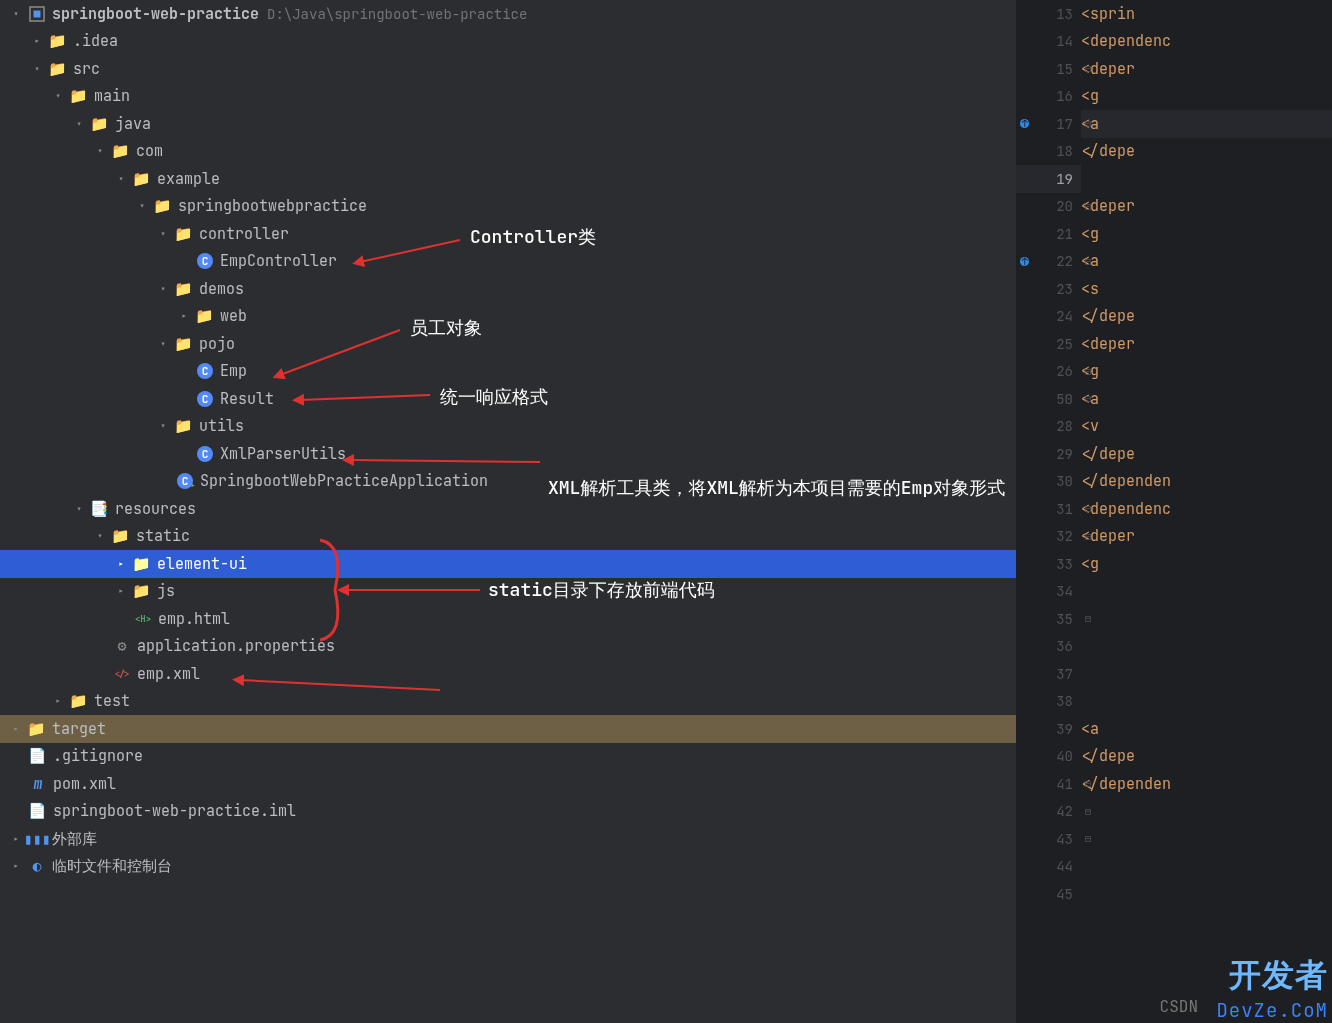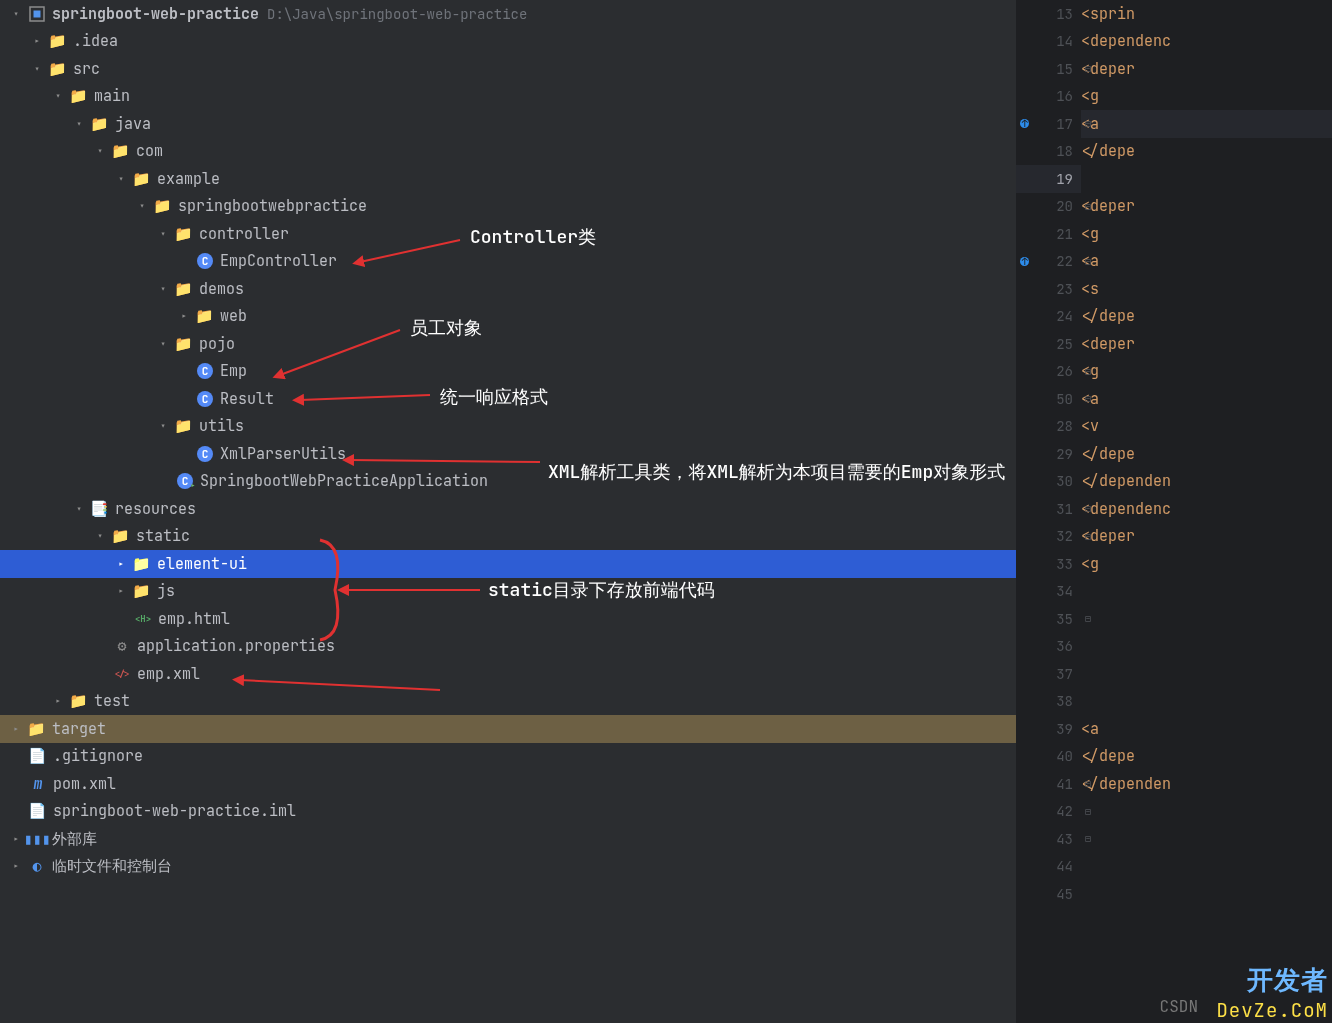--- a/index.html
+++ b/index.html
@@ -40,22 +40,22 @@
   .gmark-up::after{content:"↑";position:absolute;left:2px;top:-2px;font-size:10px;color:#1e1f22;}
   .fold{position:absolute;right:-10px;color:#4f5257;font-size:10px;}
   .code{flex:1;background:#1e1f22;overflow:hidden;}
   .cline{height:27.5px;display:flex;align-items:center;font-size:15px;color:#bcbec4;white-space:pre;}
   .cline.active{background:#26282e;}
   .tag{color:#d19a66;}
   .xmltxt{color:#bcbec4;}
   .annotations{position:absolute;pointer-events:none;}
   .anno{position:absolute;color:#ffffff;font-size:18px;font-weight:500;white-space:nowrap;}
   .watermark{position:absolute;right:4px;bottom:0px;text-align:right;font-family:"Microsoft YaHei";}
-  .watermark .big{color:#6eb8ff;font-size:26px;font-weight:bold;letter-spacing:1px;}
-  .watermark .small{color:#fde047;font-size:19px;letter-spacing:1px;}
+  .watermark .big{color:#6eb8ff;font-size:32px;font-weight:bold;letter-spacing:1px;}
+  .watermark .small{color:#3b82f6;font-size:19px;letter-spacing:1px;}
   .watermark .csdn{color:#777;font-size:16px;position:absolute;bottom:6px;right:130px;}
   .file-ico{color:#8c8c8c;}
   .gear-ico{color:#8c8c8c;}
 </style>
 </head>
 <body>
 
 <div class="root">
 
   <div class="tree-panel">
@@ -304,21 +304,21 @@
       <line x1="430" y1="395" x2="300" y2="400" stroke="#e03131" stroke-width="2" marker-end="url(#ah)"></line>
       <line x1="540" y1="462" x2="350" y2="460" stroke="#e03131" stroke-width="2" marker-end="url(#ah)"></line>
       <line x1="480" y1="590" x2="345" y2="590" stroke="#e03131" stroke-width="2" marker-end="url(#ah)"></line>
       <line x1="440" y1="690" x2="240" y2="680" stroke="#e03131" stroke-width="2" marker-end="url(#ah)"></line>
 
       <path d="M320,540 Q345,545 335,590 Q345,635 320,640" stroke="#e03131" stroke-width="3" fill="none"></path>
     </svg>
     <div class="anno" style="left:470px;top:225px">Controller类</div>
     <div class="anno" style="left:410px;top:316px">员工对象</div>
     <div class="anno" style="left:440px;top:385px">统一响应格式</div>
-    <div class="anno" style="left:548px;top:460px">XML解析工具类，将XML解析为本项目需要的Emp对象形式</div>
+    <div class="anno" style="left:548px;top:476px">XML解析工具类，将XML解析为本项目需要的Emp对象形式</div>
     <div class="anno" style="left:488px;top:578px">static目录下存放前端代码</div>
 
   </div>
 
   <div class="editor-panel">
     <div class="gutter" id="gutter">
         <div class="gline">
           <span class="num">13</span>
         </div>
         <div class="gline">

